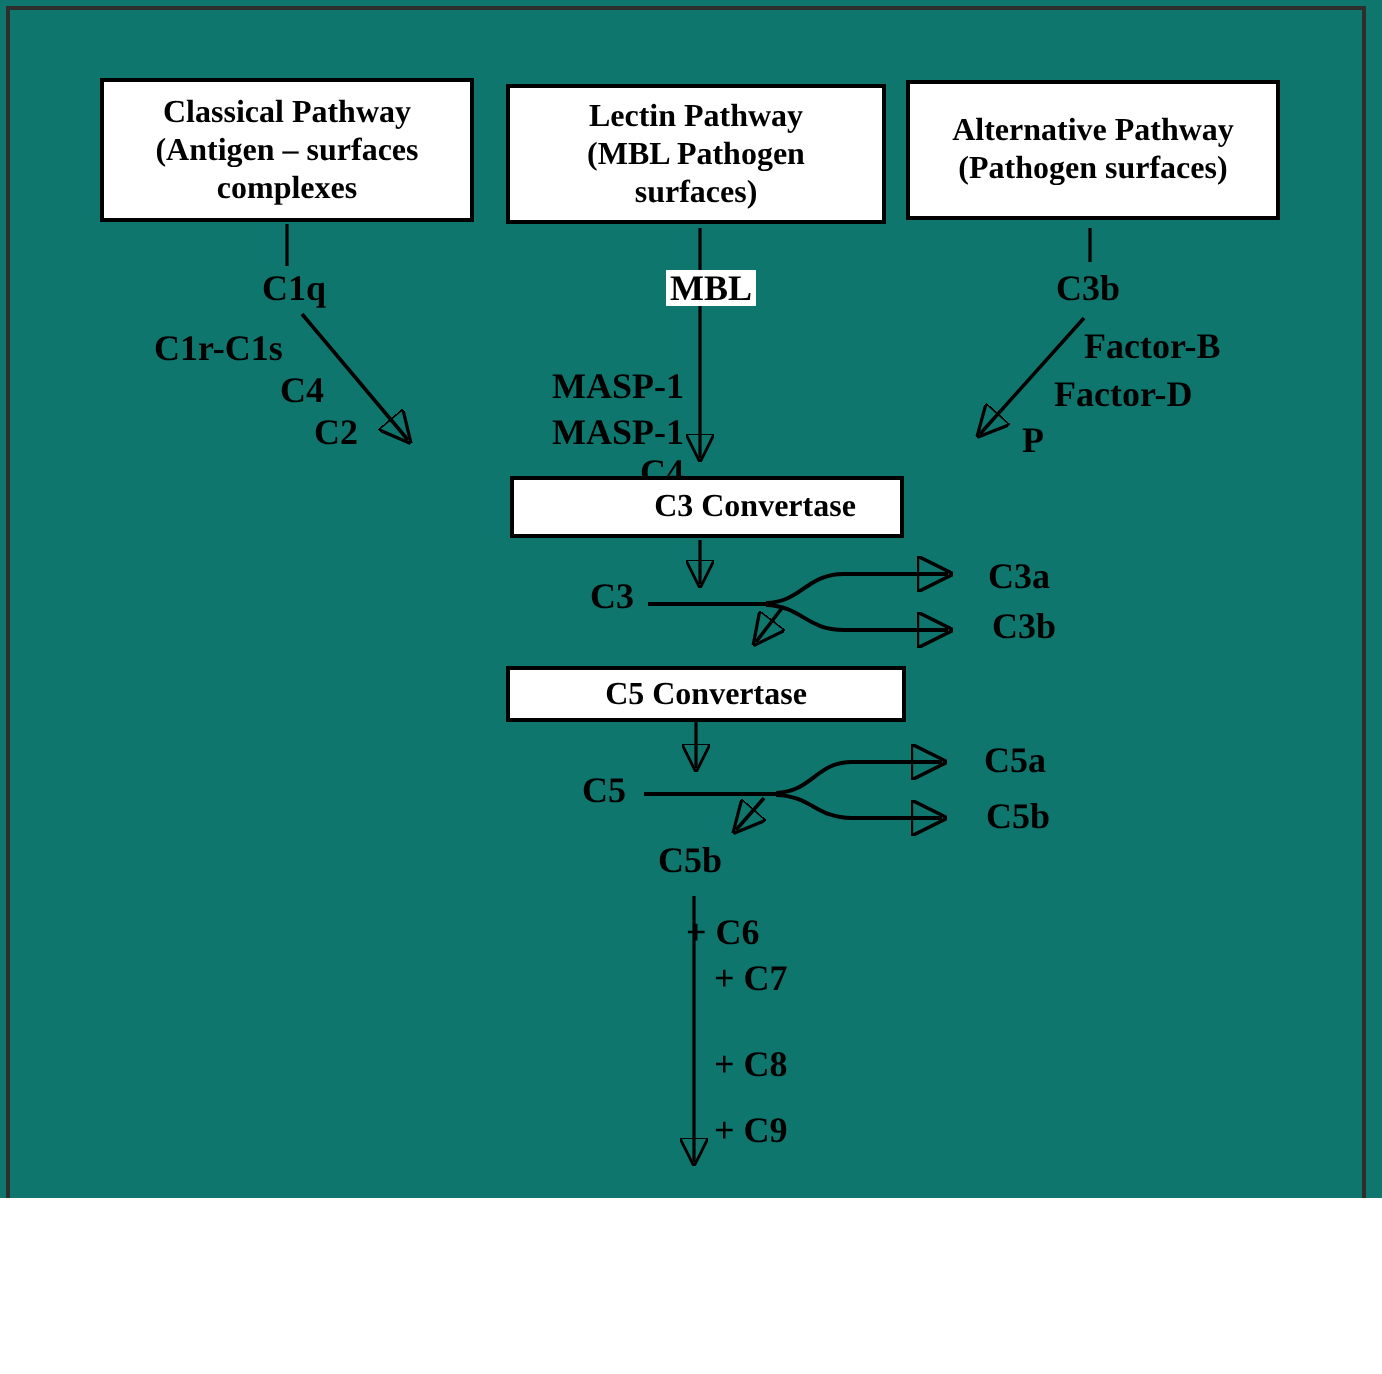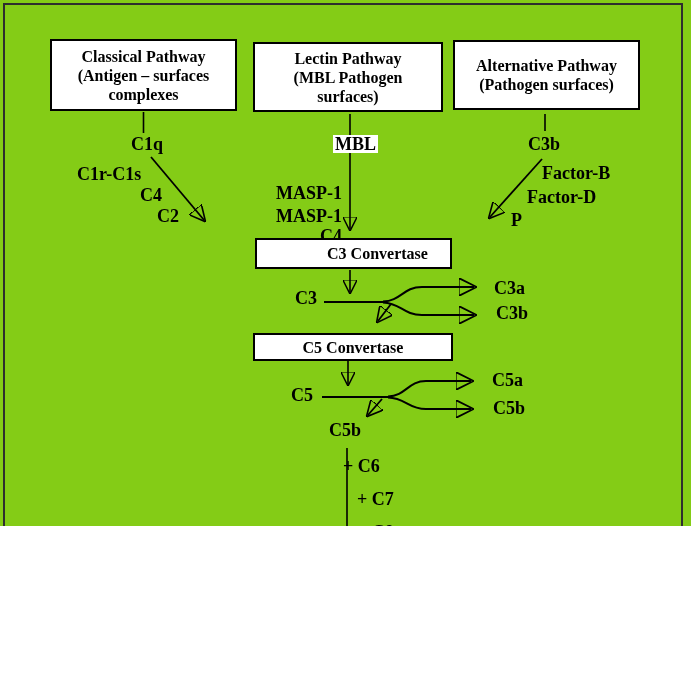--- a/index.html
+++ b/index.html
@@ -1,17 +1,17 @@
 <!DOCTYPE html>
 <html><head>
 <meta charset="utf-8">
 <style>
   html,body { margin:0; padding:0; background:#ffffff; }
   .canvas {
-    position:relative; width:691px; height:526px; background:#84cc16;
+    position:relative; width:691px; height:599px; background:#0f766e;
     font-family:"Liberation Serif", serif; font-weight:bold; color:#000;
     overflow:hidden;
   }
   .frame {
     position:absolute; left:3px; top:3px; width:680px; height:676px;
     border:2px solid #2e2e2e; box-sizing:border-box;
   }
   .box {
     position:absolute; border:2px solid #000; background:#fff;
     box-sizing:border-box; display:flex; flex-direction:column;
@@ -124,18 +124,18 @@
   <div class="box" style="left:253px; top:333px; width:200px; height:28px;">
     <span>C5 Convertase</span>
   </div>
 
   <div class="lbl" style="left:291px; top:386px;">C5</div>
   <div class="lbl" style="left:492px; top:371px;">C5a</div>
   <div class="lbl" style="left:493px; top:399px;">C5b</div>
   <div class="lbl" style="left:329px; top:421px;">C5b</div>
 
   <div class="lbl" style="left:343px; top:457px;">+ C6</div>
-  <div class="lbl" style="left:357px; top:490px;">+ C7</div>
+  <div class="lbl" style="left:357px; top:480px;">+ C7</div>
   <div class="lbl" style="left:357px; top:523px;">+ C8</div>
   <div class="lbl" style="left:357px; top:556px;">+ C9</div>
 
 
 </div>
 
 </body></html>

